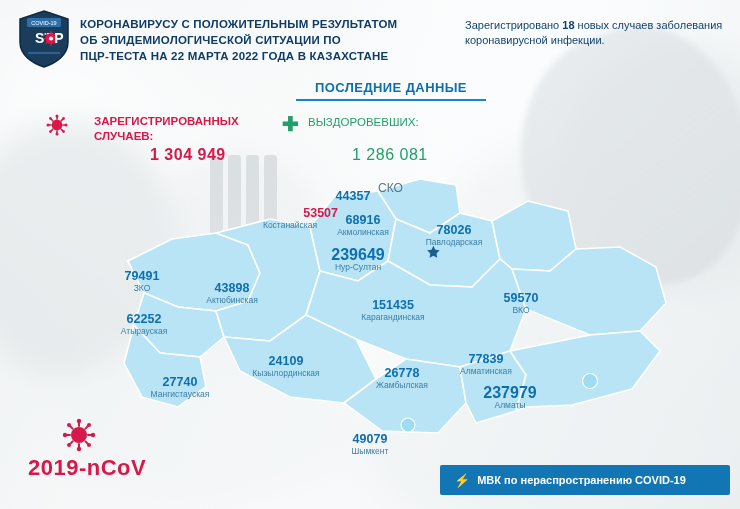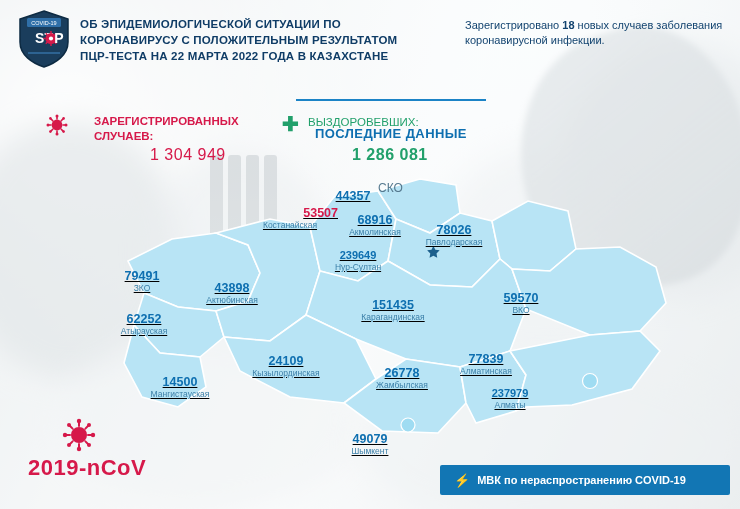--- a/index.html
+++ b/index.html
@@ -47,43 +47,43 @@
     letter-spacing:.2px;
   }
   .note{
     position:absolute;left:465px;top:18px;width:262px;
     color:#12436f;font-size:11px;line-height:15px;
   }
   .note b{font-weight:bold;}
 
   .latest{
     position:absolute;left:296px;top:80px;width:190px;text-align:center;
-    color:#0e6fb0;font-weight:bold;font-size:13px;letter-spacing:.4px;margin-top:46px;
+    color:#0e6fb0;font-weight:bold;font-size:13px;letter-spacing:.4px;
   }
   .latest-underline{position:absolute;left:296px;top:99px;width:190px;height:2px;background:#1b83c6;}
 
   
   .stat-reg-ico{position:absolute;left:46px;top:114px;}
   .stat-reg-label{position:absolute;left:74px;top:114px;width:180px;color:#d6194a;font-weight:bold;font-size:11.5px;line-height:15px;margin-left:20px;}
-  .stat-reg-val{position:absolute;left:150px;top:146px;color:#d6194a;font-weight:normal;font-size:16px;letter-spacing:.5px;}
+  .stat-reg-val{position:absolute;left:150px;top:146px;color:#d6194a;font-weight:bold;font-size:16px;letter-spacing:.5px;}
 
   .stat-rec-ico{position:absolute;left:282px;top:116px;color:#22a06b;font-size:20px;font-weight:bold;line-height:16px;}
   .stat-rec-label{position:absolute;left:308px;top:116px;color:#22a06b;font-weight:normal;font-size:11.5px;}
-  .stat-rec-val{position:absolute;left:352px;top:146px;color:#22a06b;font-weight:bold;font-size:16px;letter-spacing:.5px;}
+  .stat-rec-val{position:absolute;left:352px;top:146px;color:#22a06b;font-weight:normal;font-size:16px;letter-spacing:.5px;}
 
   
   .map{position:absolute;left:120px;top:175px;width:620px;height:310px;}
   .map svg{display:block;}
 
   
-  .rl{position:absolute;text-align:center;text-decoration:underline;}
+  .rl{position:absolute;text-align:center;}
   .rl .num{color:#0e6fb0;font-weight:bold;font-size:12.5px;line-height:14px;}
   .rl .nm{color:#3b7fa8;font-size:8.5px;line-height:11px;}
   .rl.red .num{color:#d6194a;text-align:right;}
-  .rl.small .num{font-size:11px;}
+  .rl.small .num{font-size:16px;}
 
   .sko-cap{position:absolute;color:#55798f;font-size:12px;}
 
   
   .ncov{position:absolute;left:28px;top:455px;color:#d6194a;font-weight:bold;font-size:22px;letter-spacing:.5px;}
   .virus{position:absolute;left:62px;top:418px;}
   .footer-bar{
     position:absolute;left:440px;top:465px;width:290px;height:30px;
     background:#1276b4;border-radius:2px;color:#fff;font-weight:bold;font-size:11px;
     display:flex;align-items:center;gap:7px;padding-left:14px;box-sizing:border-box;
@@ -127,22 +127,22 @@
           <line x1="36.8" y1="32.3" x2="38.2" y2="33.7"></line>
         <line x1="38.2" y1="23.3" x2="36.8" y2="24.7"></line>
           <line x1="29.2" y1="32.3" x2="27.8" y2="33.7"></line>
       </g>
       <text x="41" y="33" text-anchor="middle" font-family="Liberation Sans, sans-serif" font-weight="bold" font-size="14" fill="#ffffff">P</text>
       <path d="M10 43 H42" stroke="#3c7fb8" stroke-width="1.2"></path>
     </svg>
   </div>
 
   <div class="title">
+    <div>КОРОНАВИРУСУ С ПОЛОЖИТЕЛЬНЫМ РЕЗУЛЬТАТОМ</div>
     <div>ОБ ЭПИДЕМИОЛОГИЧЕСКОЙ СИТУАЦИИ ПО</div>
-    <div>КОРОНАВИРУСУ С ПОЛОЖИТЕЛЬНЫМ РЕЗУЛЬТАТОМ</div>
     <div>ПЦР-ТЕСТА НА 22 МАРТА 2022 ГОДА В КАЗАХСТАНЕ</div>
   </div>
 
   <div class="note">
     <span>Зарегистрировано </span><b>18</b><span> новых случаев заболевания коронавирусной инфекции.</span>
   </div>
 
   <div class="latest">ПОСЛЕДНИЕ ДАННЫЕ</div>
   <div class="latest-underline"></div>
 
@@ -225,21 +225,21 @@
   <div class="sko-cap" style="left:378px;top:181px">СКО</div>
 
   <div class="rl" style="left:310px;top:189px;width:86px">
     <div class="num">44357</div>
     <div class="nm"></div>
   </div>
   <div class="rl red" style="left:242px;top:206px;width:96px">
     <div class="num">53507</div>
     <div class="nm">Костанайская</div>
   </div>
-  <div class="rl" style="left:330px;top:213px;width:90px">
+  <div class="rl" style="left:318px;top:213px;width:90px">
     <div class="num">68916</div>
     <div class="nm">Акмолинская</div>
   </div>
   <div class="rl" style="left:406px;top:223px;width:96px">
     <div class="num">78026</div>
     <div class="nm">Павлодарская</div>
   </div>
   <div class="rl small" style="left:312px;top:248px;width:92px">
     <div class="num">239649</div>
     <div class="nm">Нур-Султан</div>
@@ -270,21 +270,21 @@
   </div>
   <div class="rl" style="left:234px;top:354px;width:104px">
     <div class="num">24109</div>
     <div class="nm">Кызылординская</div>
   </div>
   <div class="rl" style="left:358px;top:366px;width:88px">
     <div class="num">26778</div>
     <div class="nm">Жамбылская</div>
   </div>
   <div class="rl" style="left:132px;top:375px;width:96px">
-    <div class="num">14500</div>
+    <div class="num">27740</div>
     <div class="nm">Мангистауская</div>
   </div>
   <div class="rl small" style="left:470px;top:386px;width:80px">
     <div class="num">237979</div>
     <div class="nm">Алматы</div>
   </div>
   <div class="rl" style="left:330px;top:432px;width:80px">
     <div class="num">49079</div>
     <div class="nm">Шымкент</div>
   </div>

